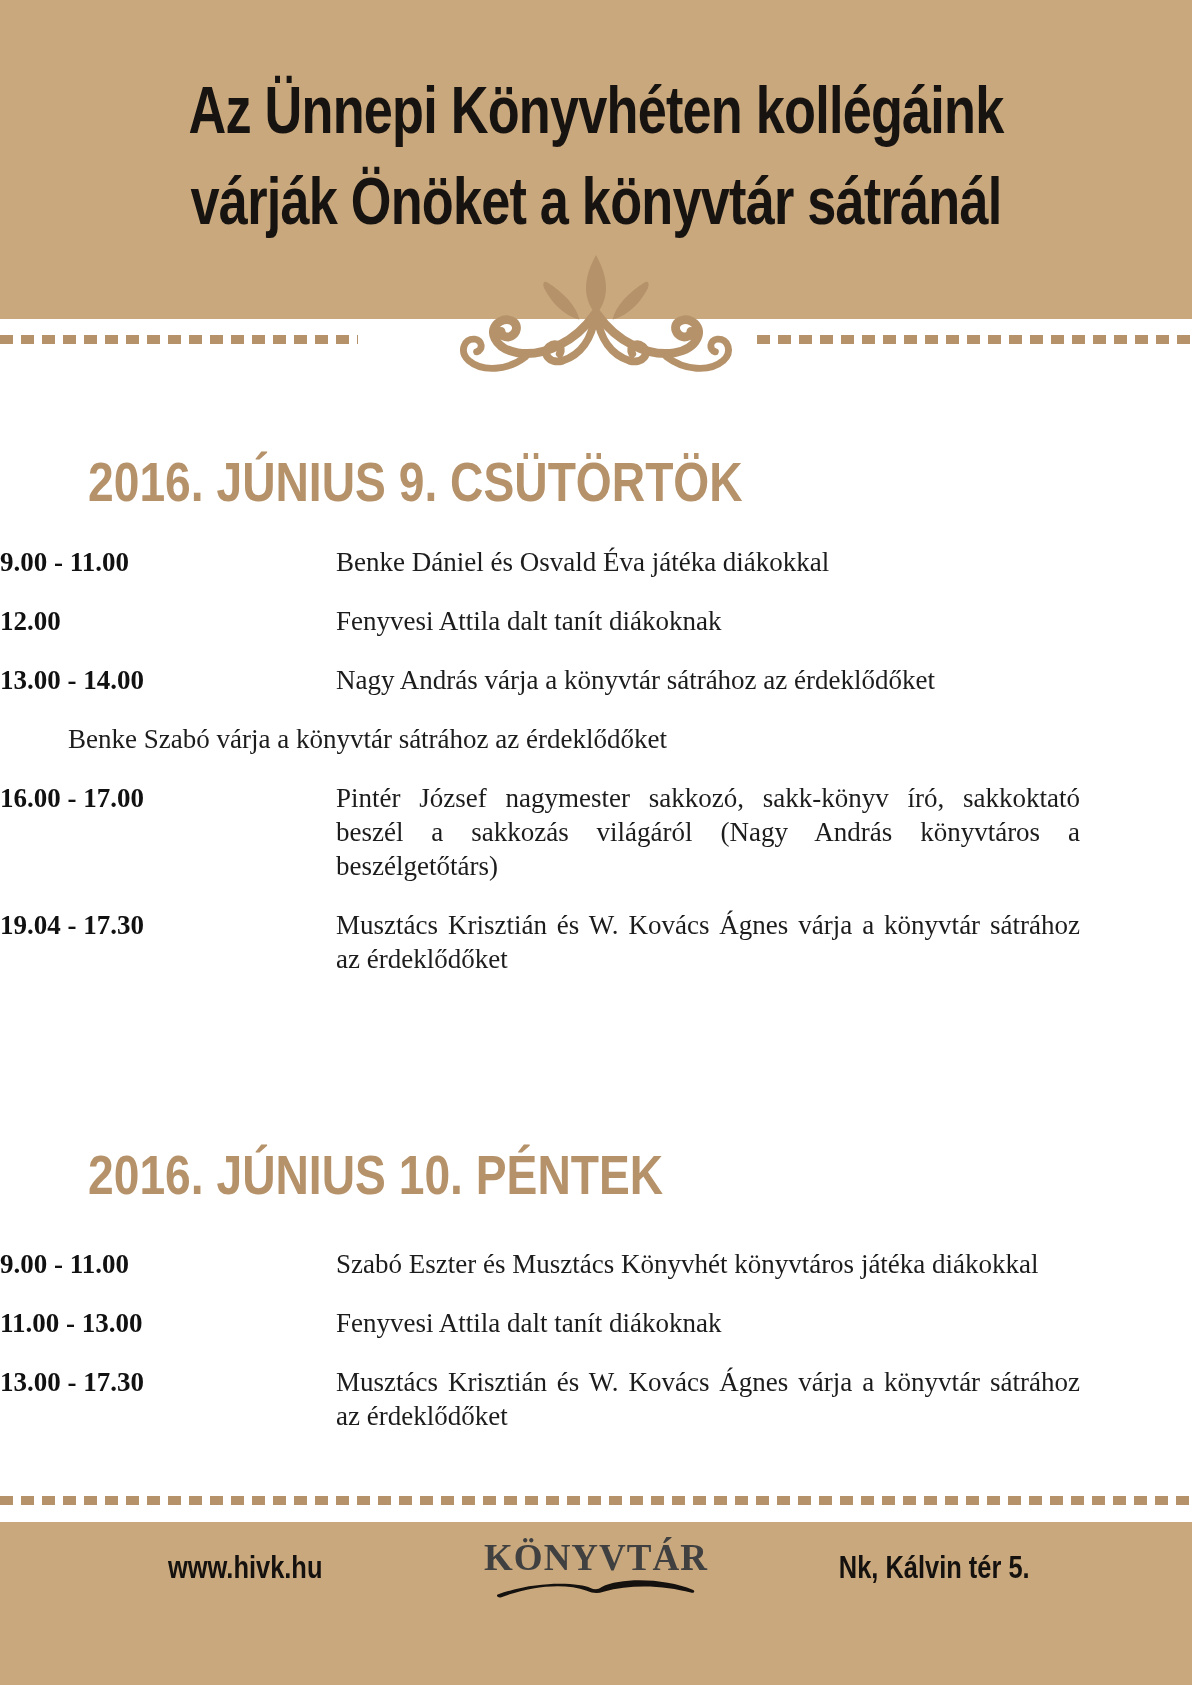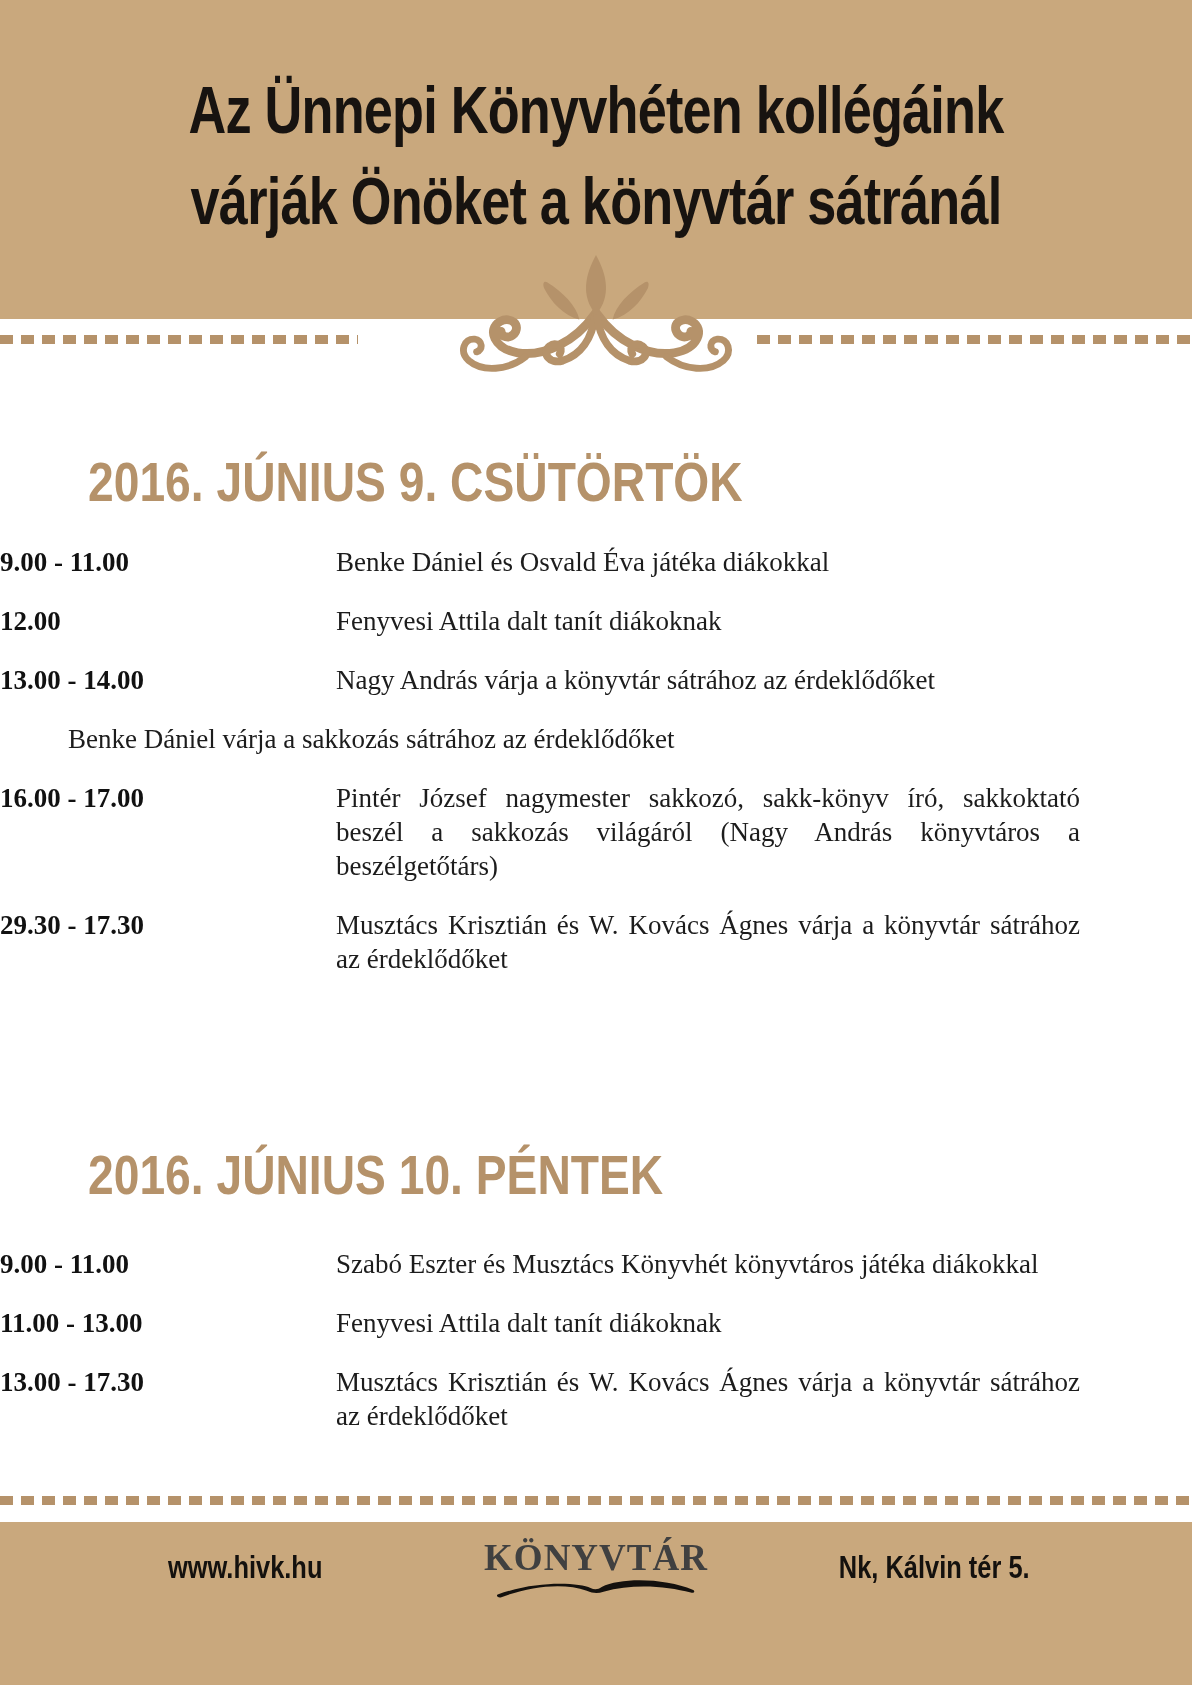--- a/index.html
+++ b/index.html
@@ -149,28 +149,28 @@
       </div>
       <div class="row">
         <div class="time">12.00</div>
         <div class="desc">Fenyvesi Attila dalt tanít diákoknak</div>
       </div>
       <div class="row">
         <div class="time">13.00 - 14.00</div>
         <div class="desc">Nagy András várja a könyvtár sátrához az érdeklődőket</div>
       </div>
       <div class="row">
-        <div class="desc">Benke Dániel várja a sakkozás sátrához az érdeklődőket</div>
+        <div class="desc">Benke Szabó várja a könyvtár sátrához az érdeklődőket</div>
       </div>
       <div class="row">
         <div class="time">16.00 - 17.00</div>
         <div class="desc">Pintér József nagymester sakkozó, sakk-könyv író, sakkok­tató beszél a sakkozás világáról (Nagy András könyvtáros a beszélgetőtárs)</div>
       </div>
       <div class="row">
-        <div class="time">29.30 - 17.30</div>
+        <div class="time">19.04 - 17.30</div>
         <div class="desc">Musztács Krisztián és W. Kovács Ágnes várja a könyvtár sátrához az érdeklődőket</div>
       </div>
     </div>
   </section>
 
   <section>
     <h2 class="section-heading heading-2">2016. JÚNIUS 10. PÉNTEK</h2>
     <div class="schedule schedule-2">
       <div class="row">
         <div class="time">9.00 - 11.00</div>

